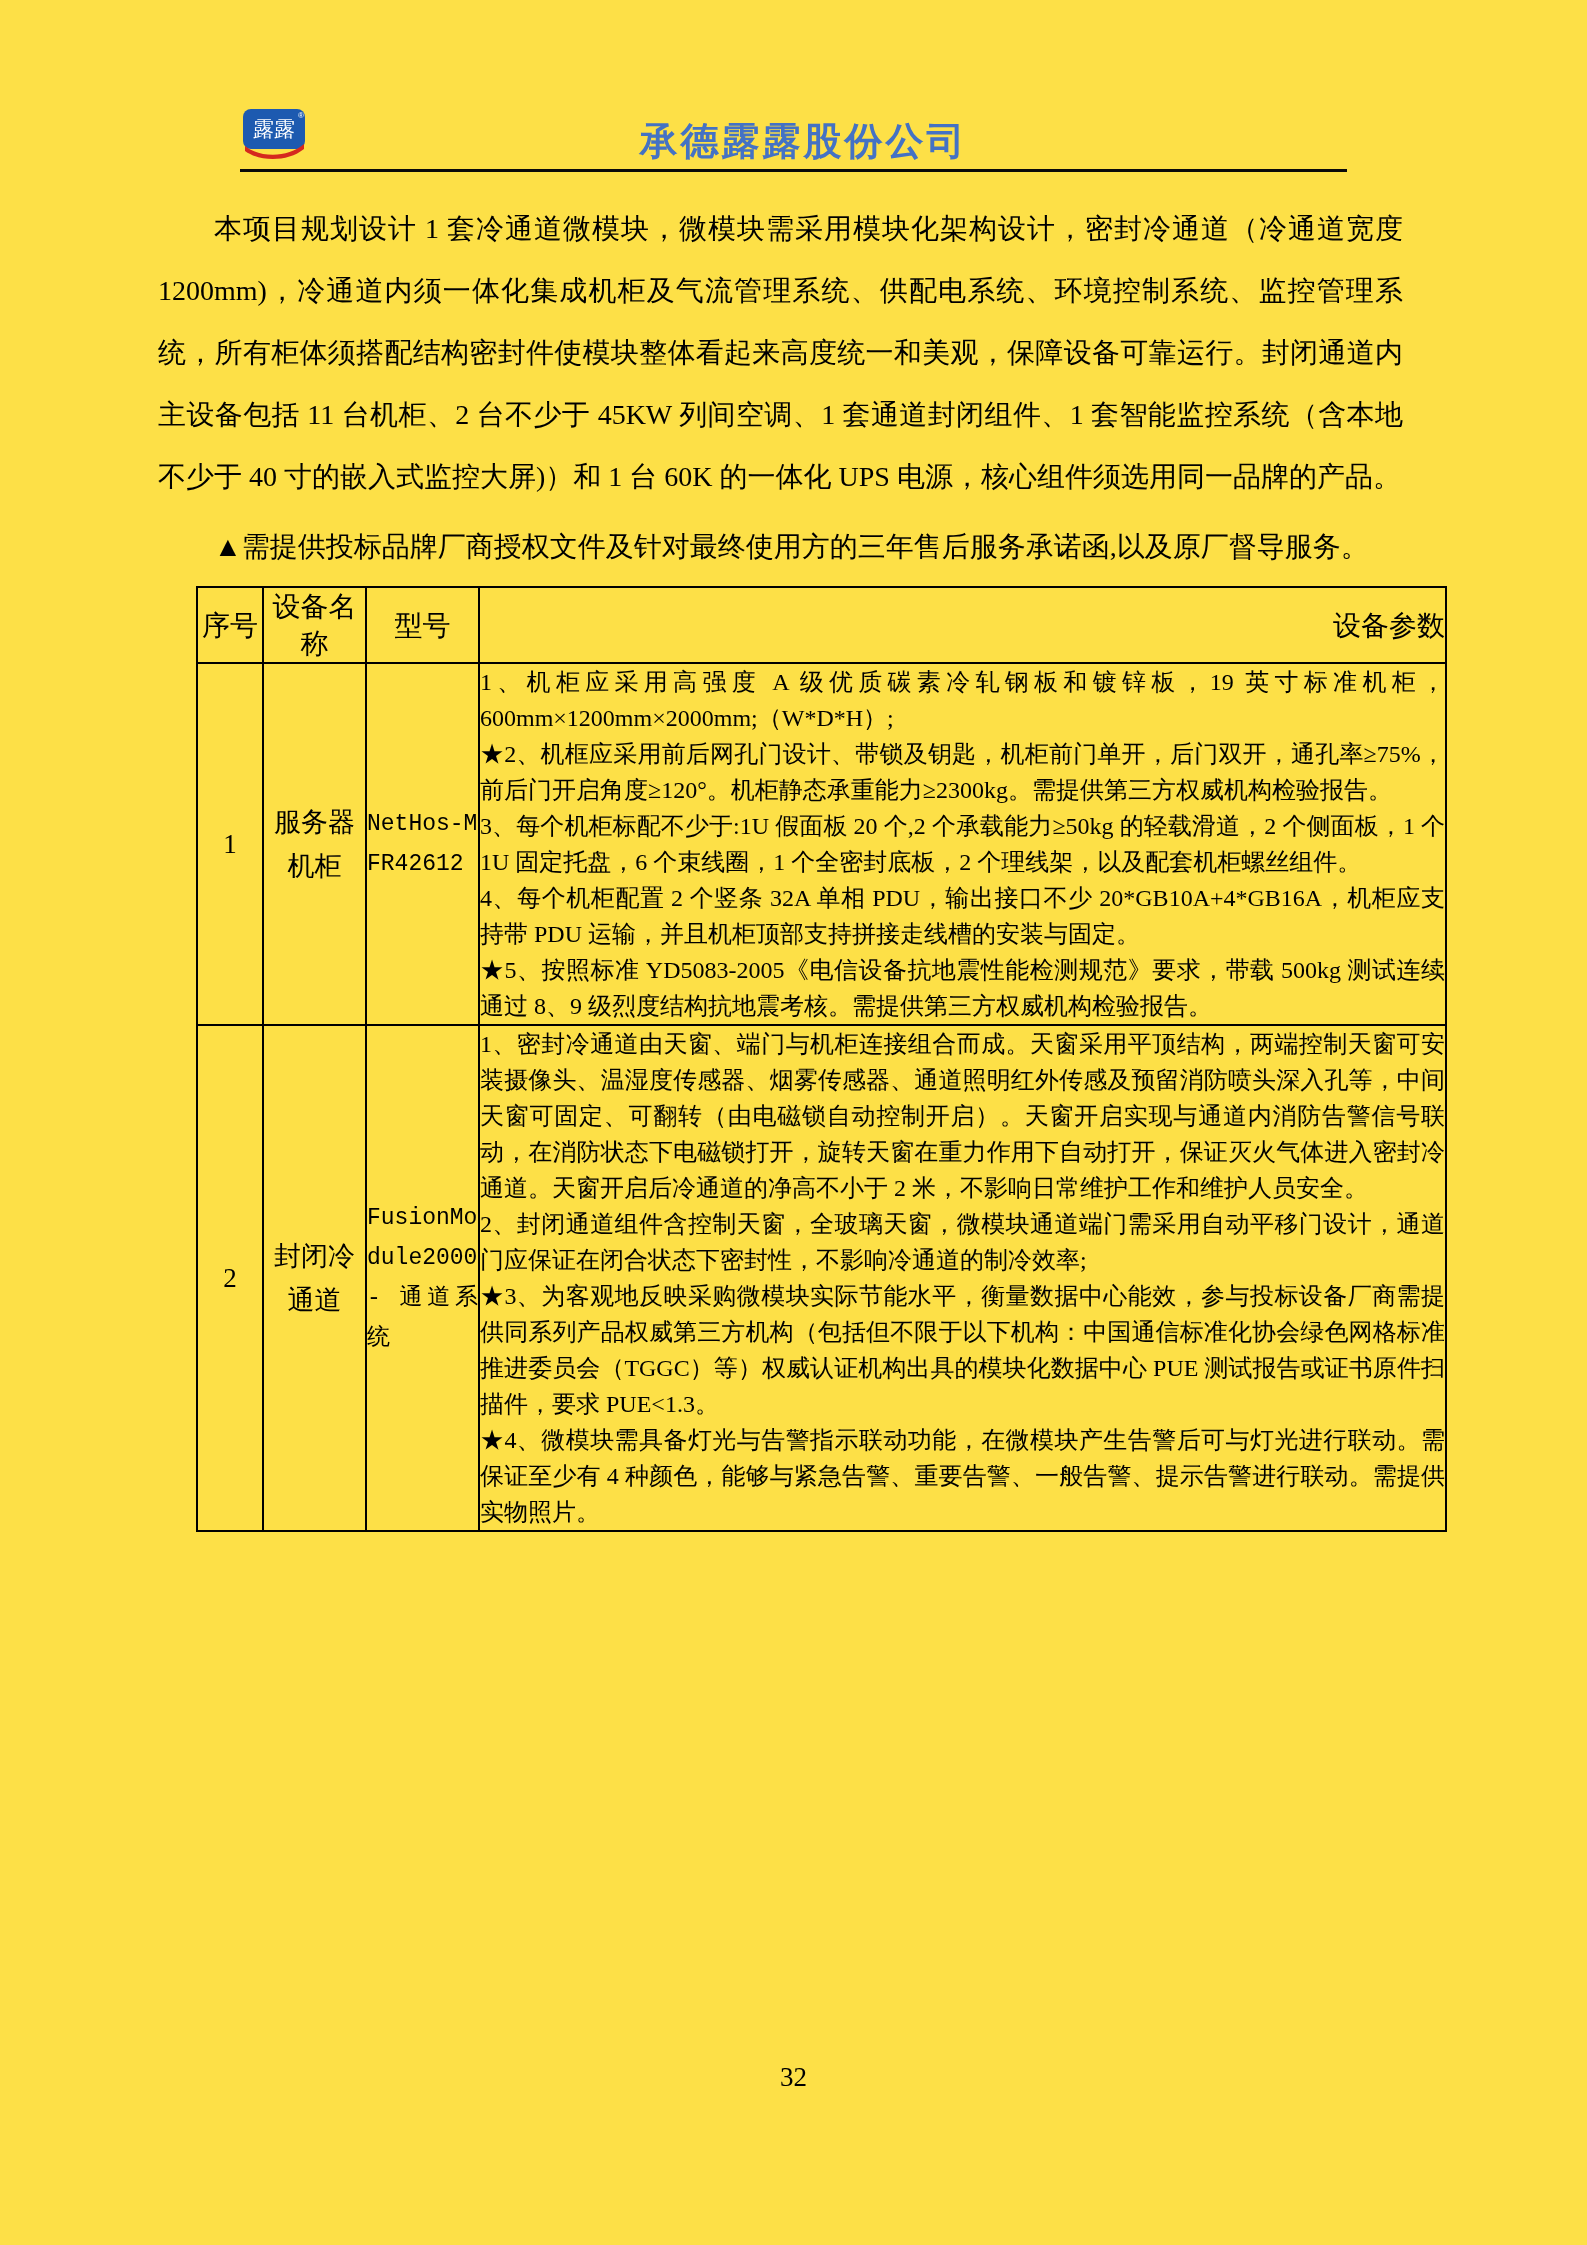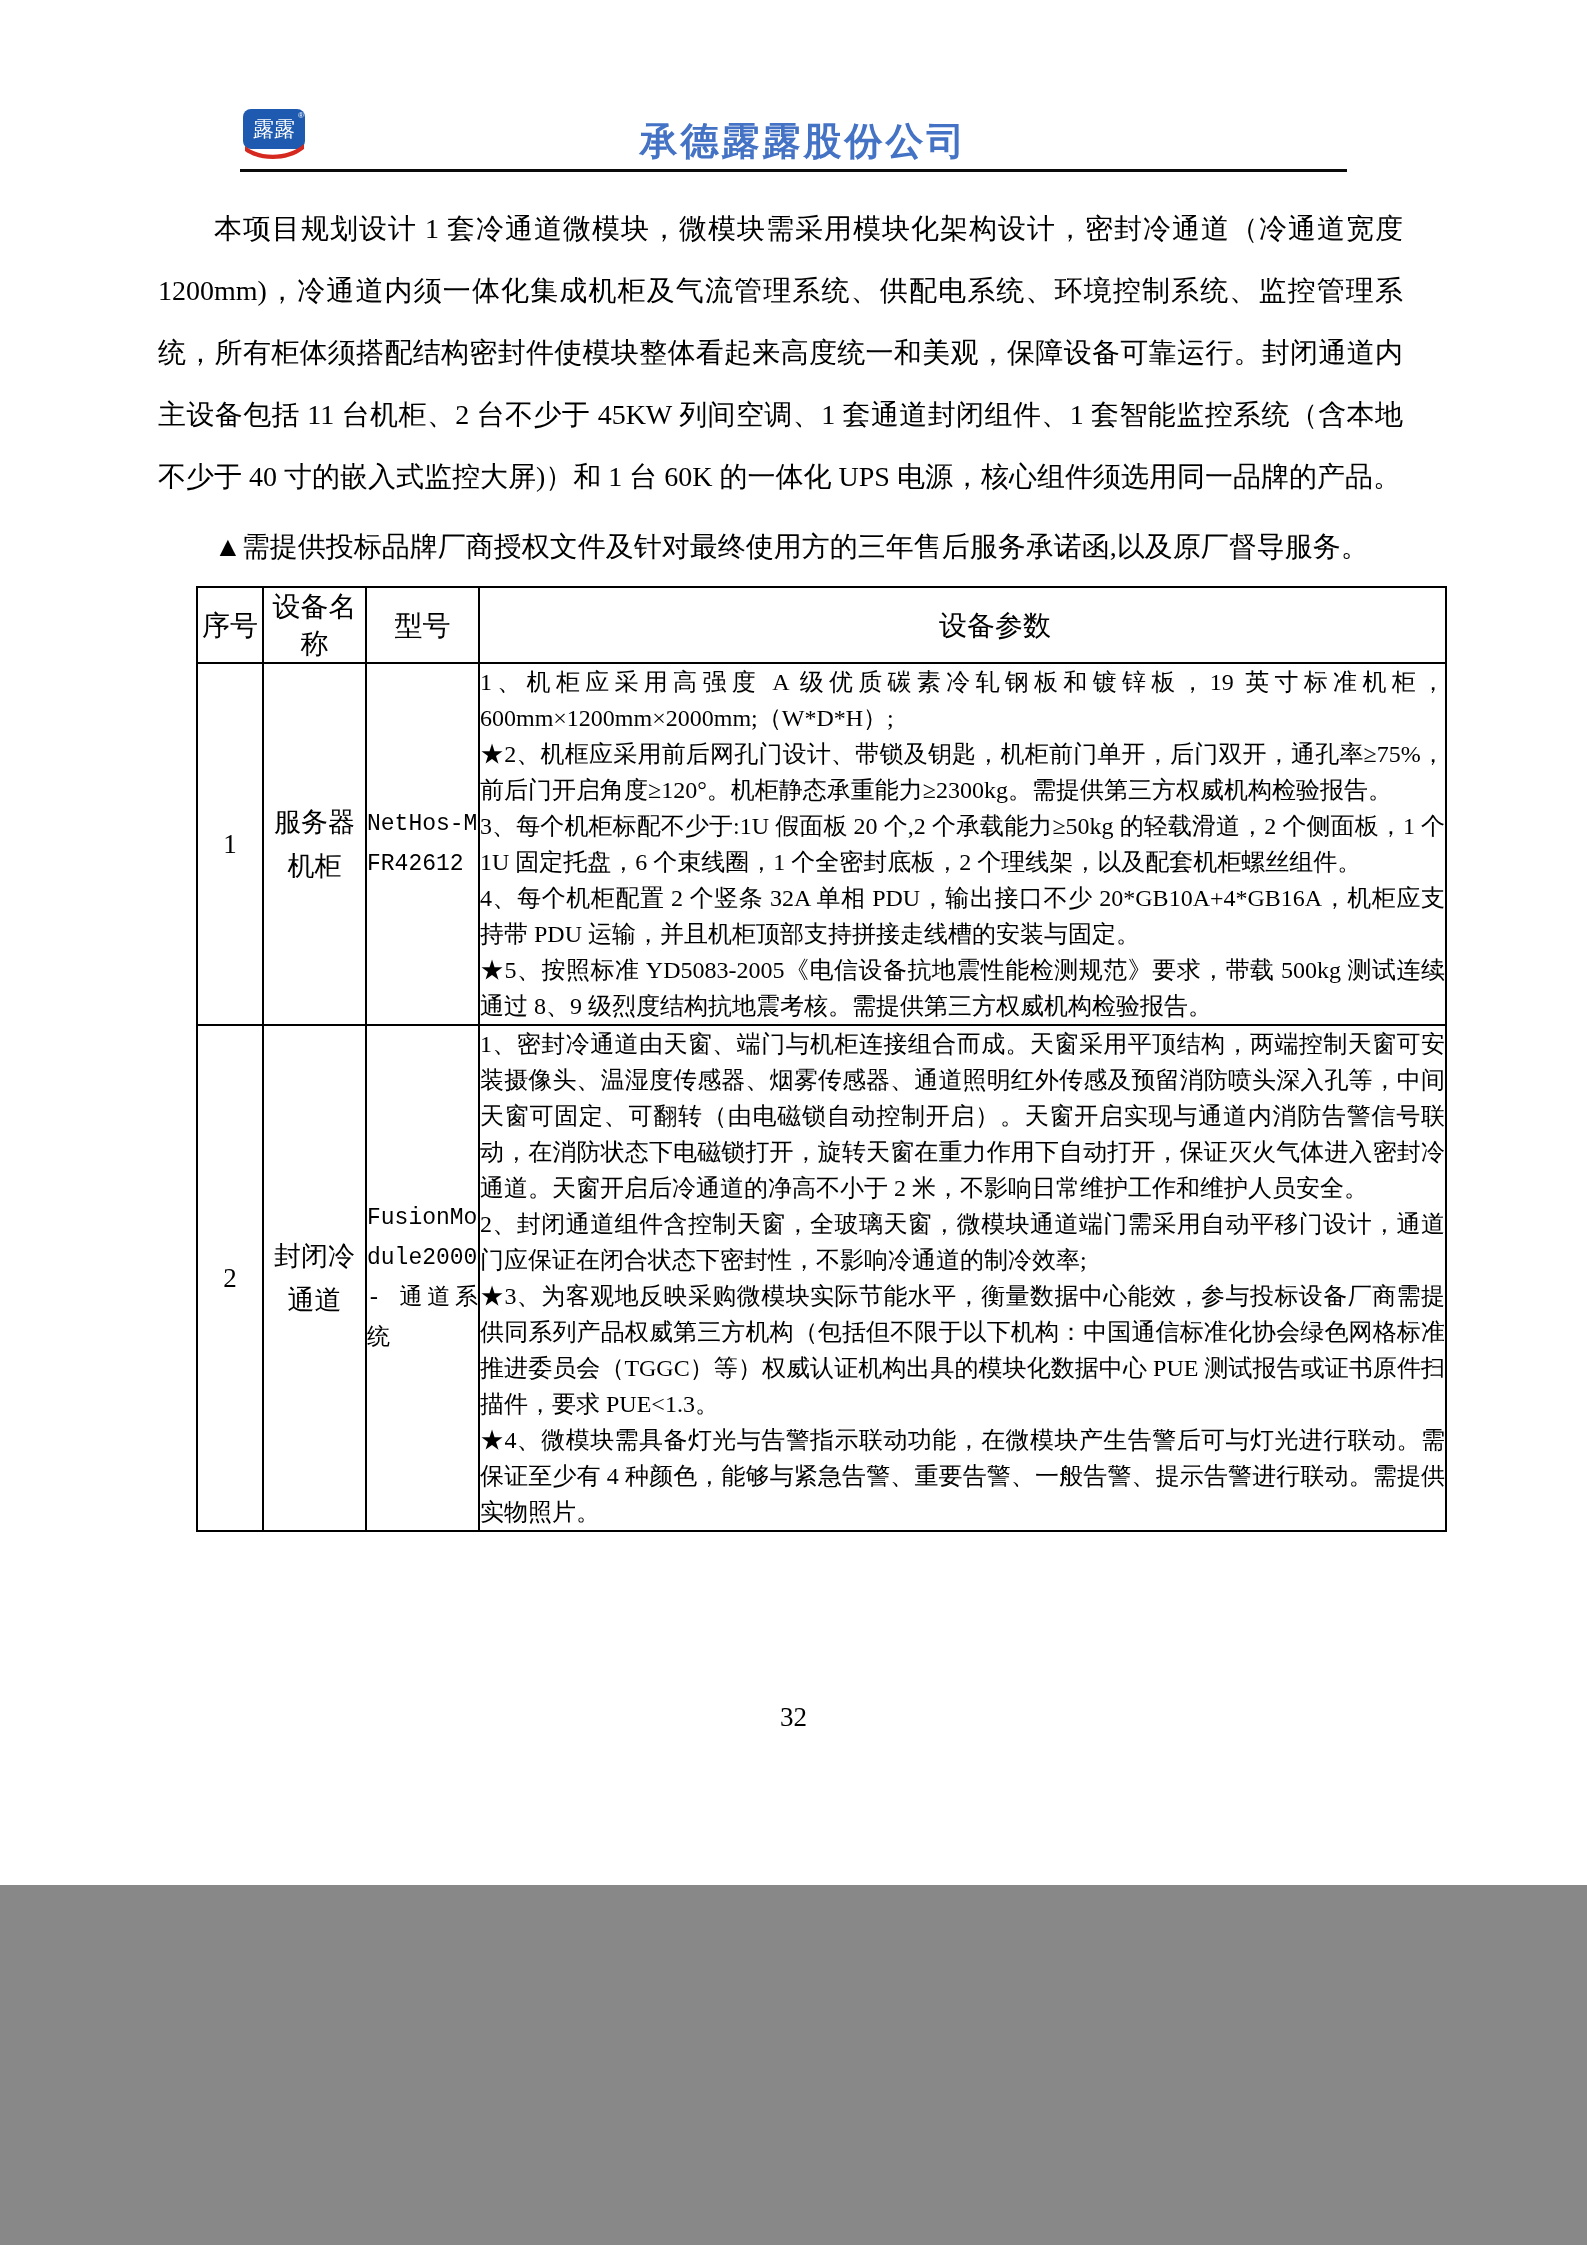--- a/index.html
+++ b/index.html
@@ -1,21 +1,21 @@
 <!DOCTYPE html>
 <html><head>
 <meta charset="utf-8">
 <style>
   html, body { margin: 0; padding: 0; background: #888; }
   .page {
     position: relative;
     width: 1587px;
-    height: 1885px;
+    height: 2245px;
     margin: 0 auto;
-    background: #ffffff;
+    background: #fde047;
     font-family: "Liberation Serif", "DejaVu Serif", serif;
     color: #000;
     overflow: hidden;
   }
 
   
   .logo {
     position: absolute;
     left: 242px;
     top: 108px;
@@ -84,21 +84,21 @@
   }
   table.spec th {
     font-weight: normal;
     font-size: 28px;
     line-height: 37px;
     height: 74px;
     text-align: center;
     vertical-align: middle;
   }
   table.spec th.h-param {
-    text-align: center;
+    text-align: right;
     padding-left: 65px;
   }
   td.cell-no, td.cell-name {
     font-size: 27px;
     line-height: 44px;
     text-align: center;
     vertical-align: middle;
   }
   td.cell-name { padding: 0 10px; }
   td.cell-model {

